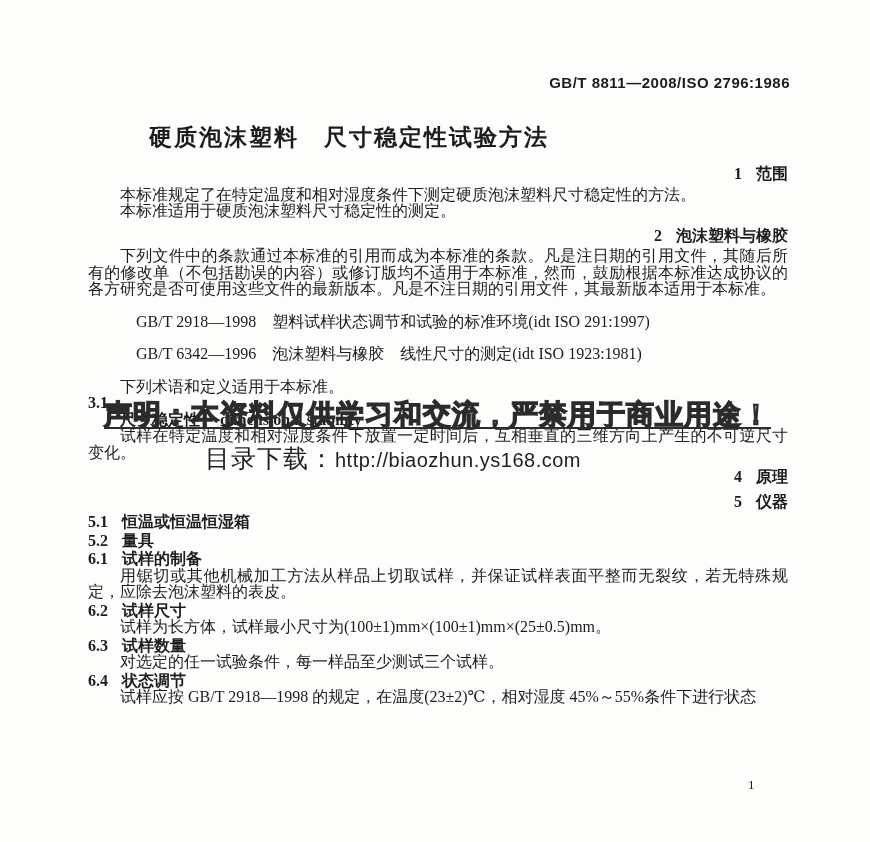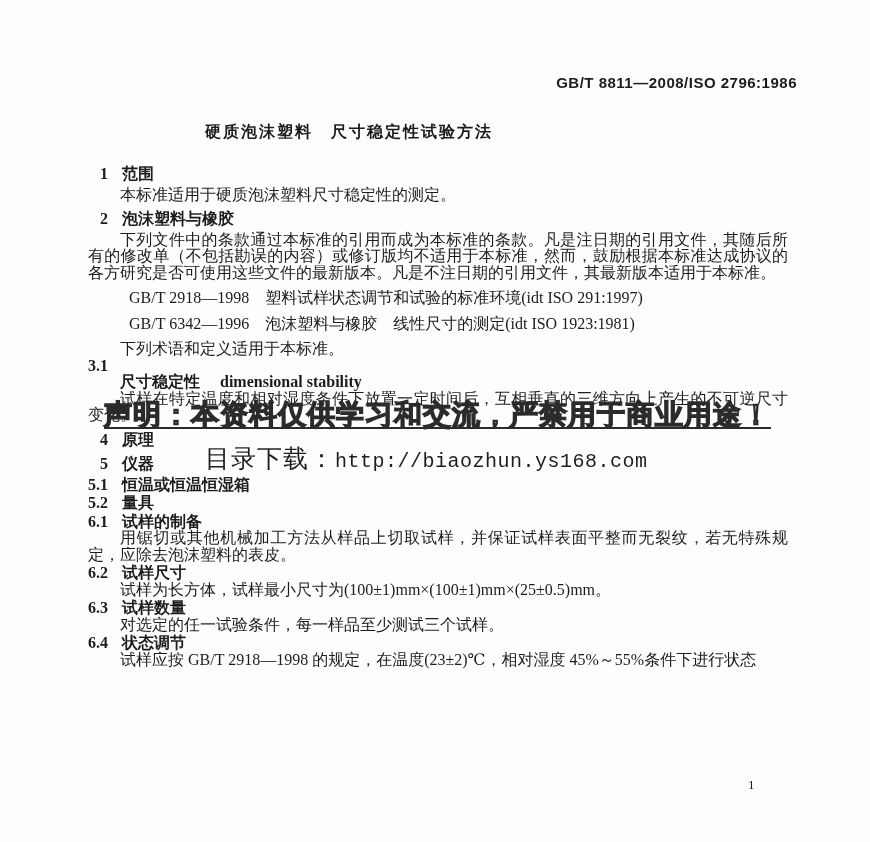--- a/index.html
+++ b/index.html
@@ -2,71 +2,72 @@
 <html><head>
 <meta charset="utf-8">
 <style>
   html,body{margin:0;padding:0;}
   body{
     width:870px;height:842px;position:relative;overflow:hidden;
     background:#fdfdfc;color:#1c1c1c;
     font-family:"Liberation Serif","DejaVu Serif",serif;
   }
   .header-code{
-    position:absolute;top:74px;left:7px;width:790px;text-align:right;
+    position:absolute;top:74px;left:0;width:790px;text-align:right;
     font-family:"Liberation Sans","DejaVu Sans",sans-serif;
     font-weight:bold;font-size:15px;letter-spacing:.5px;
   }
   .doc-title{
     position:absolute;top:122px;left:0;width:698px;text-align:center;
     font-family:"Liberation Sans","DejaVu Sans",sans-serif;
-    font-weight:bold;font-size:16px;letter-spacing:2px;
+    font-weight:bold;font-size:23px;letter-spacing:2px;
   }
   .doc{
     position:absolute;left:88px;top:166px;width:700px;
     font-size:16px;line-height:16.5px;
   }
   .doc > :first-child{margin-top:0;}
   .h{font-weight:bold;}
   .h .num{display:inline-block;margin-right:14px;}
-  .h1{margin:8px 0 4px 12px;}
+  .h1{margin:8px 0 4px 4px;text-align:right;}
   .h2{margin:2px 0 0 0;}
   .p{margin:0;text-indent:2em;text-align:justify;}
-  .ref{margin:9px;padding-left:2em;}
+  .ref{margin:16px;padding-left:2em;}
   .numline{margin:0;font-weight:bold;}
   .term{padding-left:2em;font-weight:bold;}
   .term .term-en{margin-left:20px;}
   .wm-notice{
     position:absolute;left:104px;top:396px;white-space:nowrap;
     font-size:28px;font-weight:bold;letter-spacing:1px;
     color:transparent;-webkit-text-stroke:1.3px #2b2b2b;
     text-decoration:underline;text-decoration-color:#2b2b2b;
     text-underline-offset:3px;
   }
   .wm-download{
     position:absolute;left:205px;top:442px;white-space:nowrap;
     font-size:25px;color:#1e1e1e;letter-spacing:1px;
   }
   .wm-download .url{
-    font-family:Liberation Mono, monospace;
+    font-family:Liberation Sans, sans-serif;
     font-size:20px;letter-spacing:.5px;
   }
   .page-num{
     position:absolute;left:748px;top:777px;font-size:13px;
   }
 </style>
 </head>
 <body>
 
 <div class="header-code">GB/T 8811—2008/ISO 2796:1986</div>
 
 <div class="doc-title">硬质泡沫塑料　尺寸稳定性试验方法</div>
 
 <div class="doc">
     <div class="h h1"><span class="num">1</span><span>范围</span></div>
+    <p class="p">本标准规定了在特定温度和相对湿度条件下测定硬质泡沫塑料尺寸稳定性的方法。</p>
     <p class="p">本标准适用于硬质泡沫塑料尺寸稳定性的测定。</p>
     <div class="h h1"><span class="num">2</span><span>泡沫塑料与橡胶</span></div>
     <p class="p">下列文件中的条款通过本标准的引用而成为本标准的条款。凡是注日期的引用文件，其随后所有的修改单（不包括勘误的内容）或修订版均不适用于本标准，然而，鼓励根据本标准达成协议的各方研究是否可使用这些文件的最新版本。凡是不注日期的引用文件，其最新版本适用于本标准。</p>
     <p class="ref">GB/T 2918—1998　塑料试样状态调节和试验的标准环境(idt ISO 291:1997)</p>
     <p class="ref">GB/T 6342—1996　泡沫塑料与橡胶　线性尺寸的测定(idt ISO 1923:1981)</p>
     <p class="p">下列术语和定义适用于本标准。</p>
     <p class="numline">3.1</p>
     <div class="term"><span>尺寸稳定性</span><span class="term-en">dimensional stability</span></div>
     <p class="p">试样在特定温度和相对湿度条件下放置一定时间后，互相垂直的三维方向上产生的不可逆尺寸变化。</p>
     <div class="h h1"><span class="num">4</span><span>原理</span></div>

